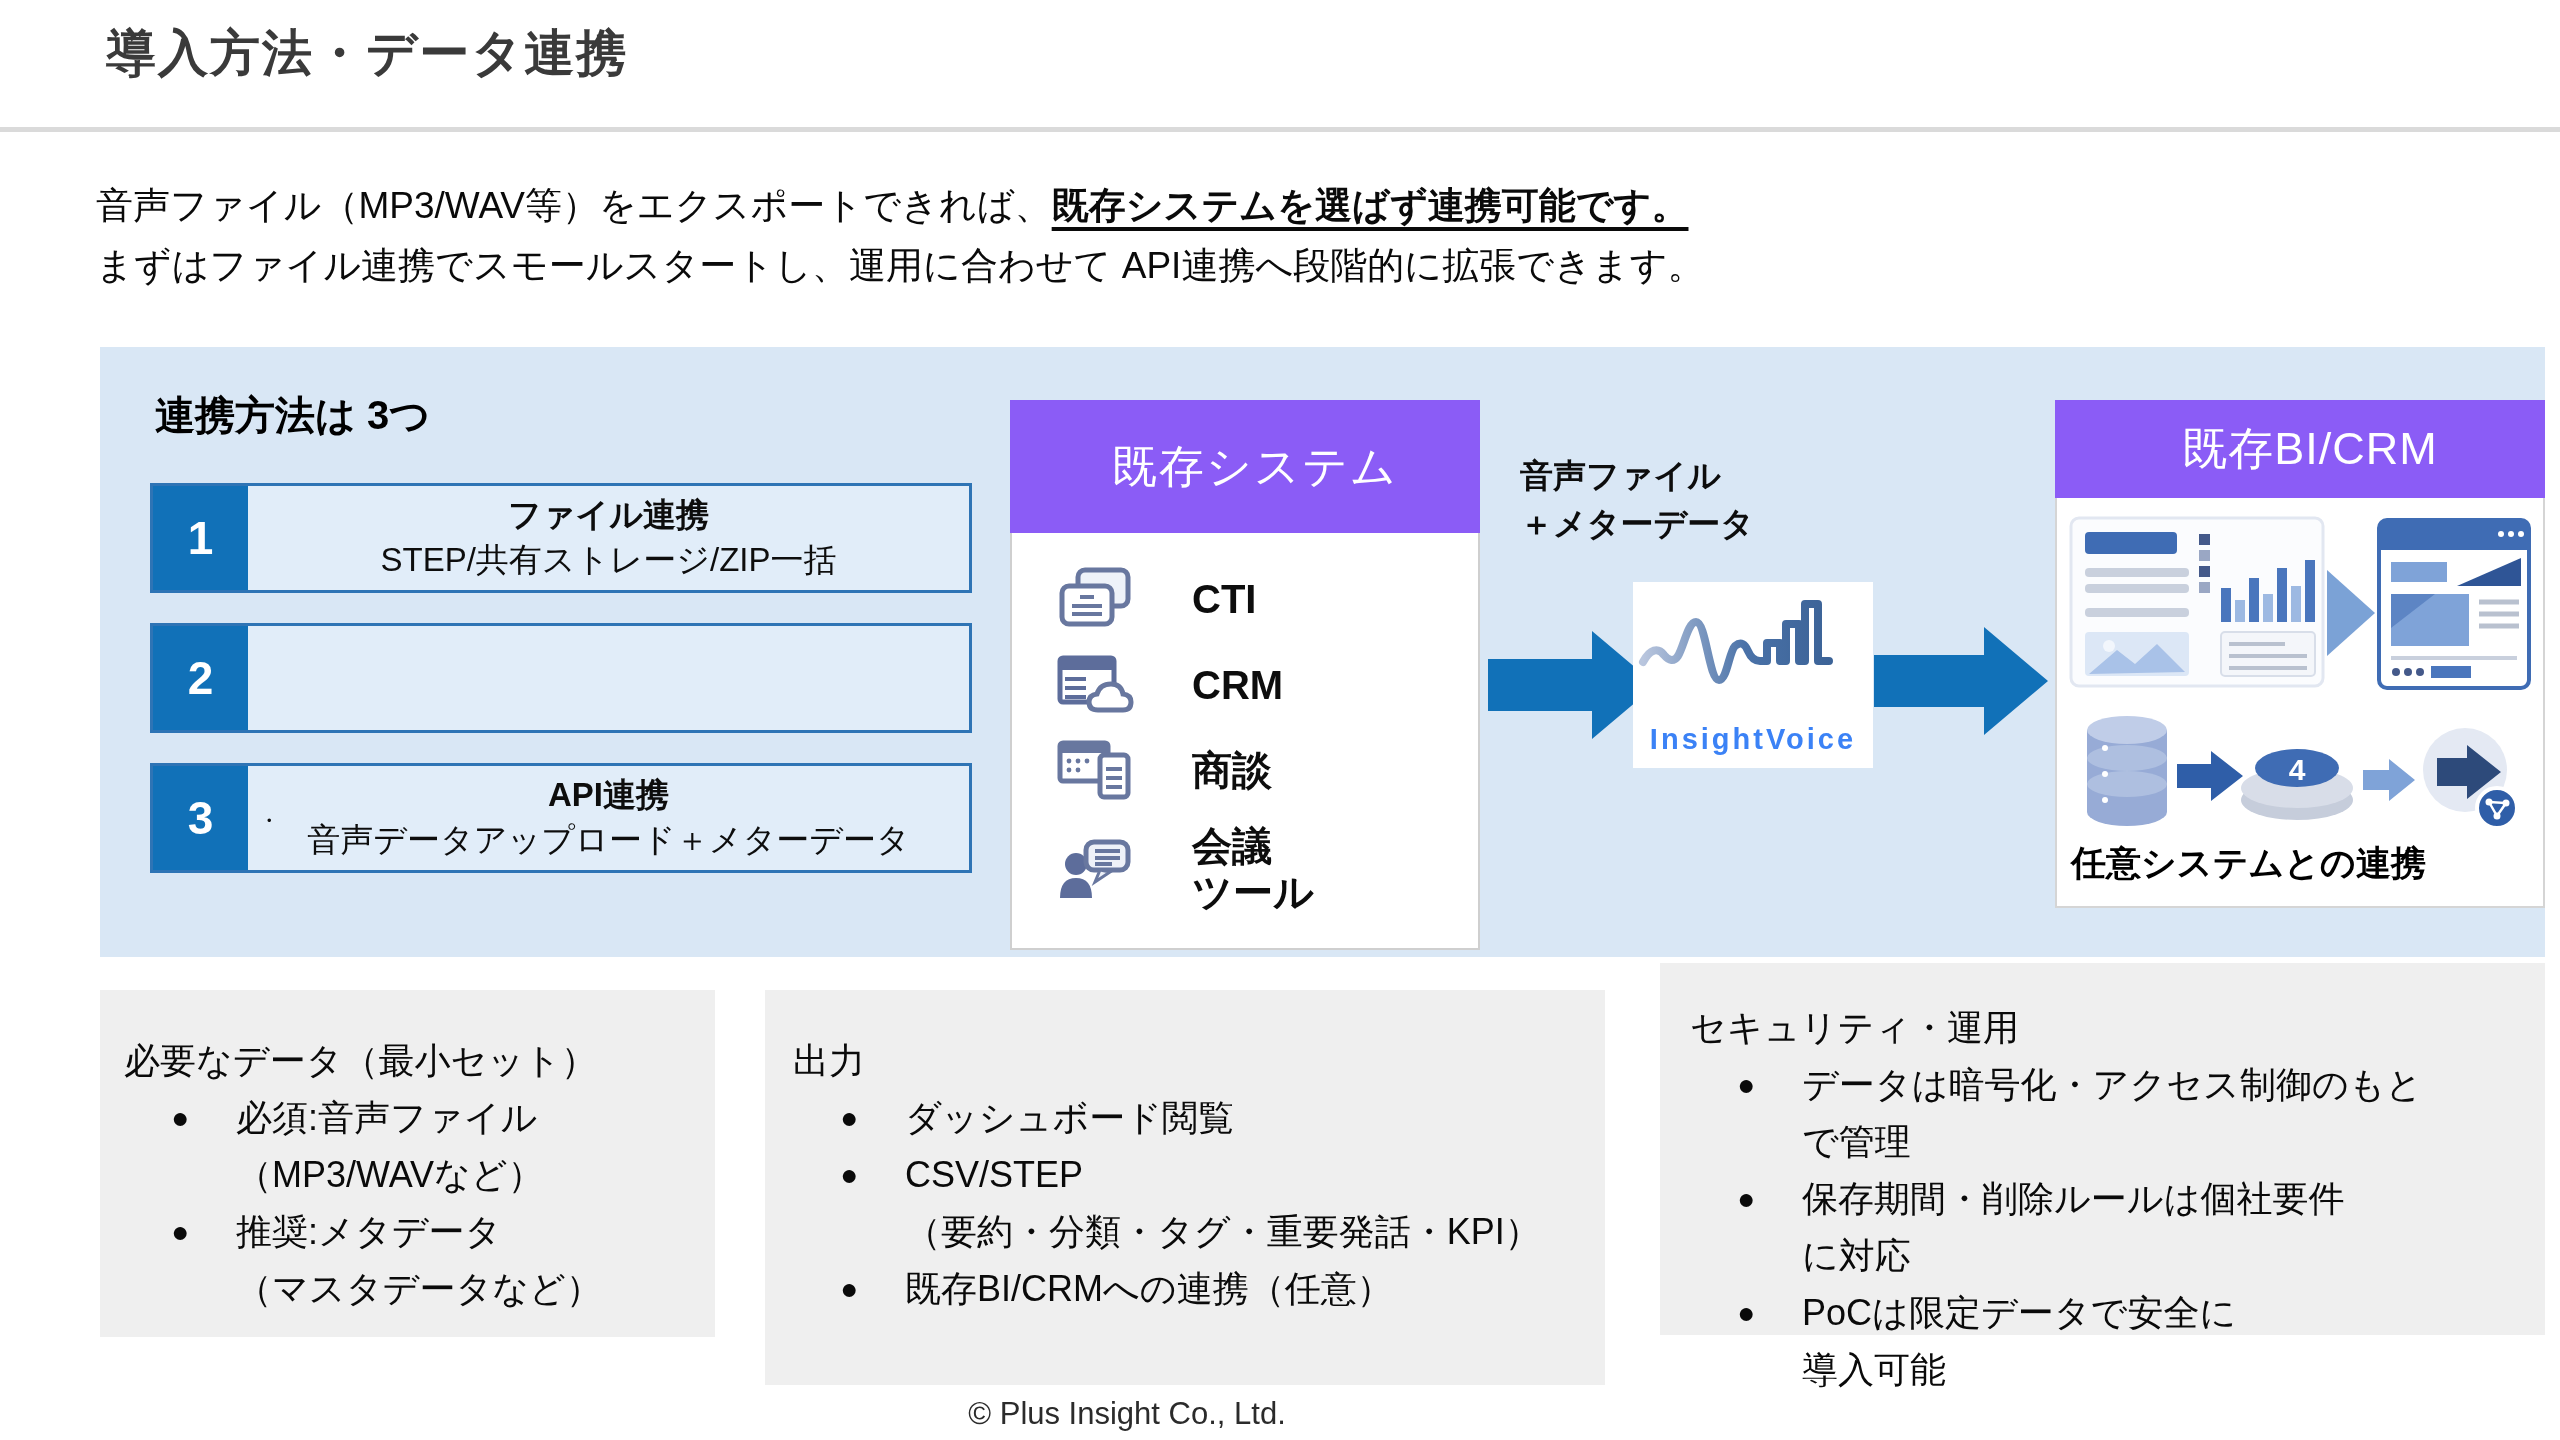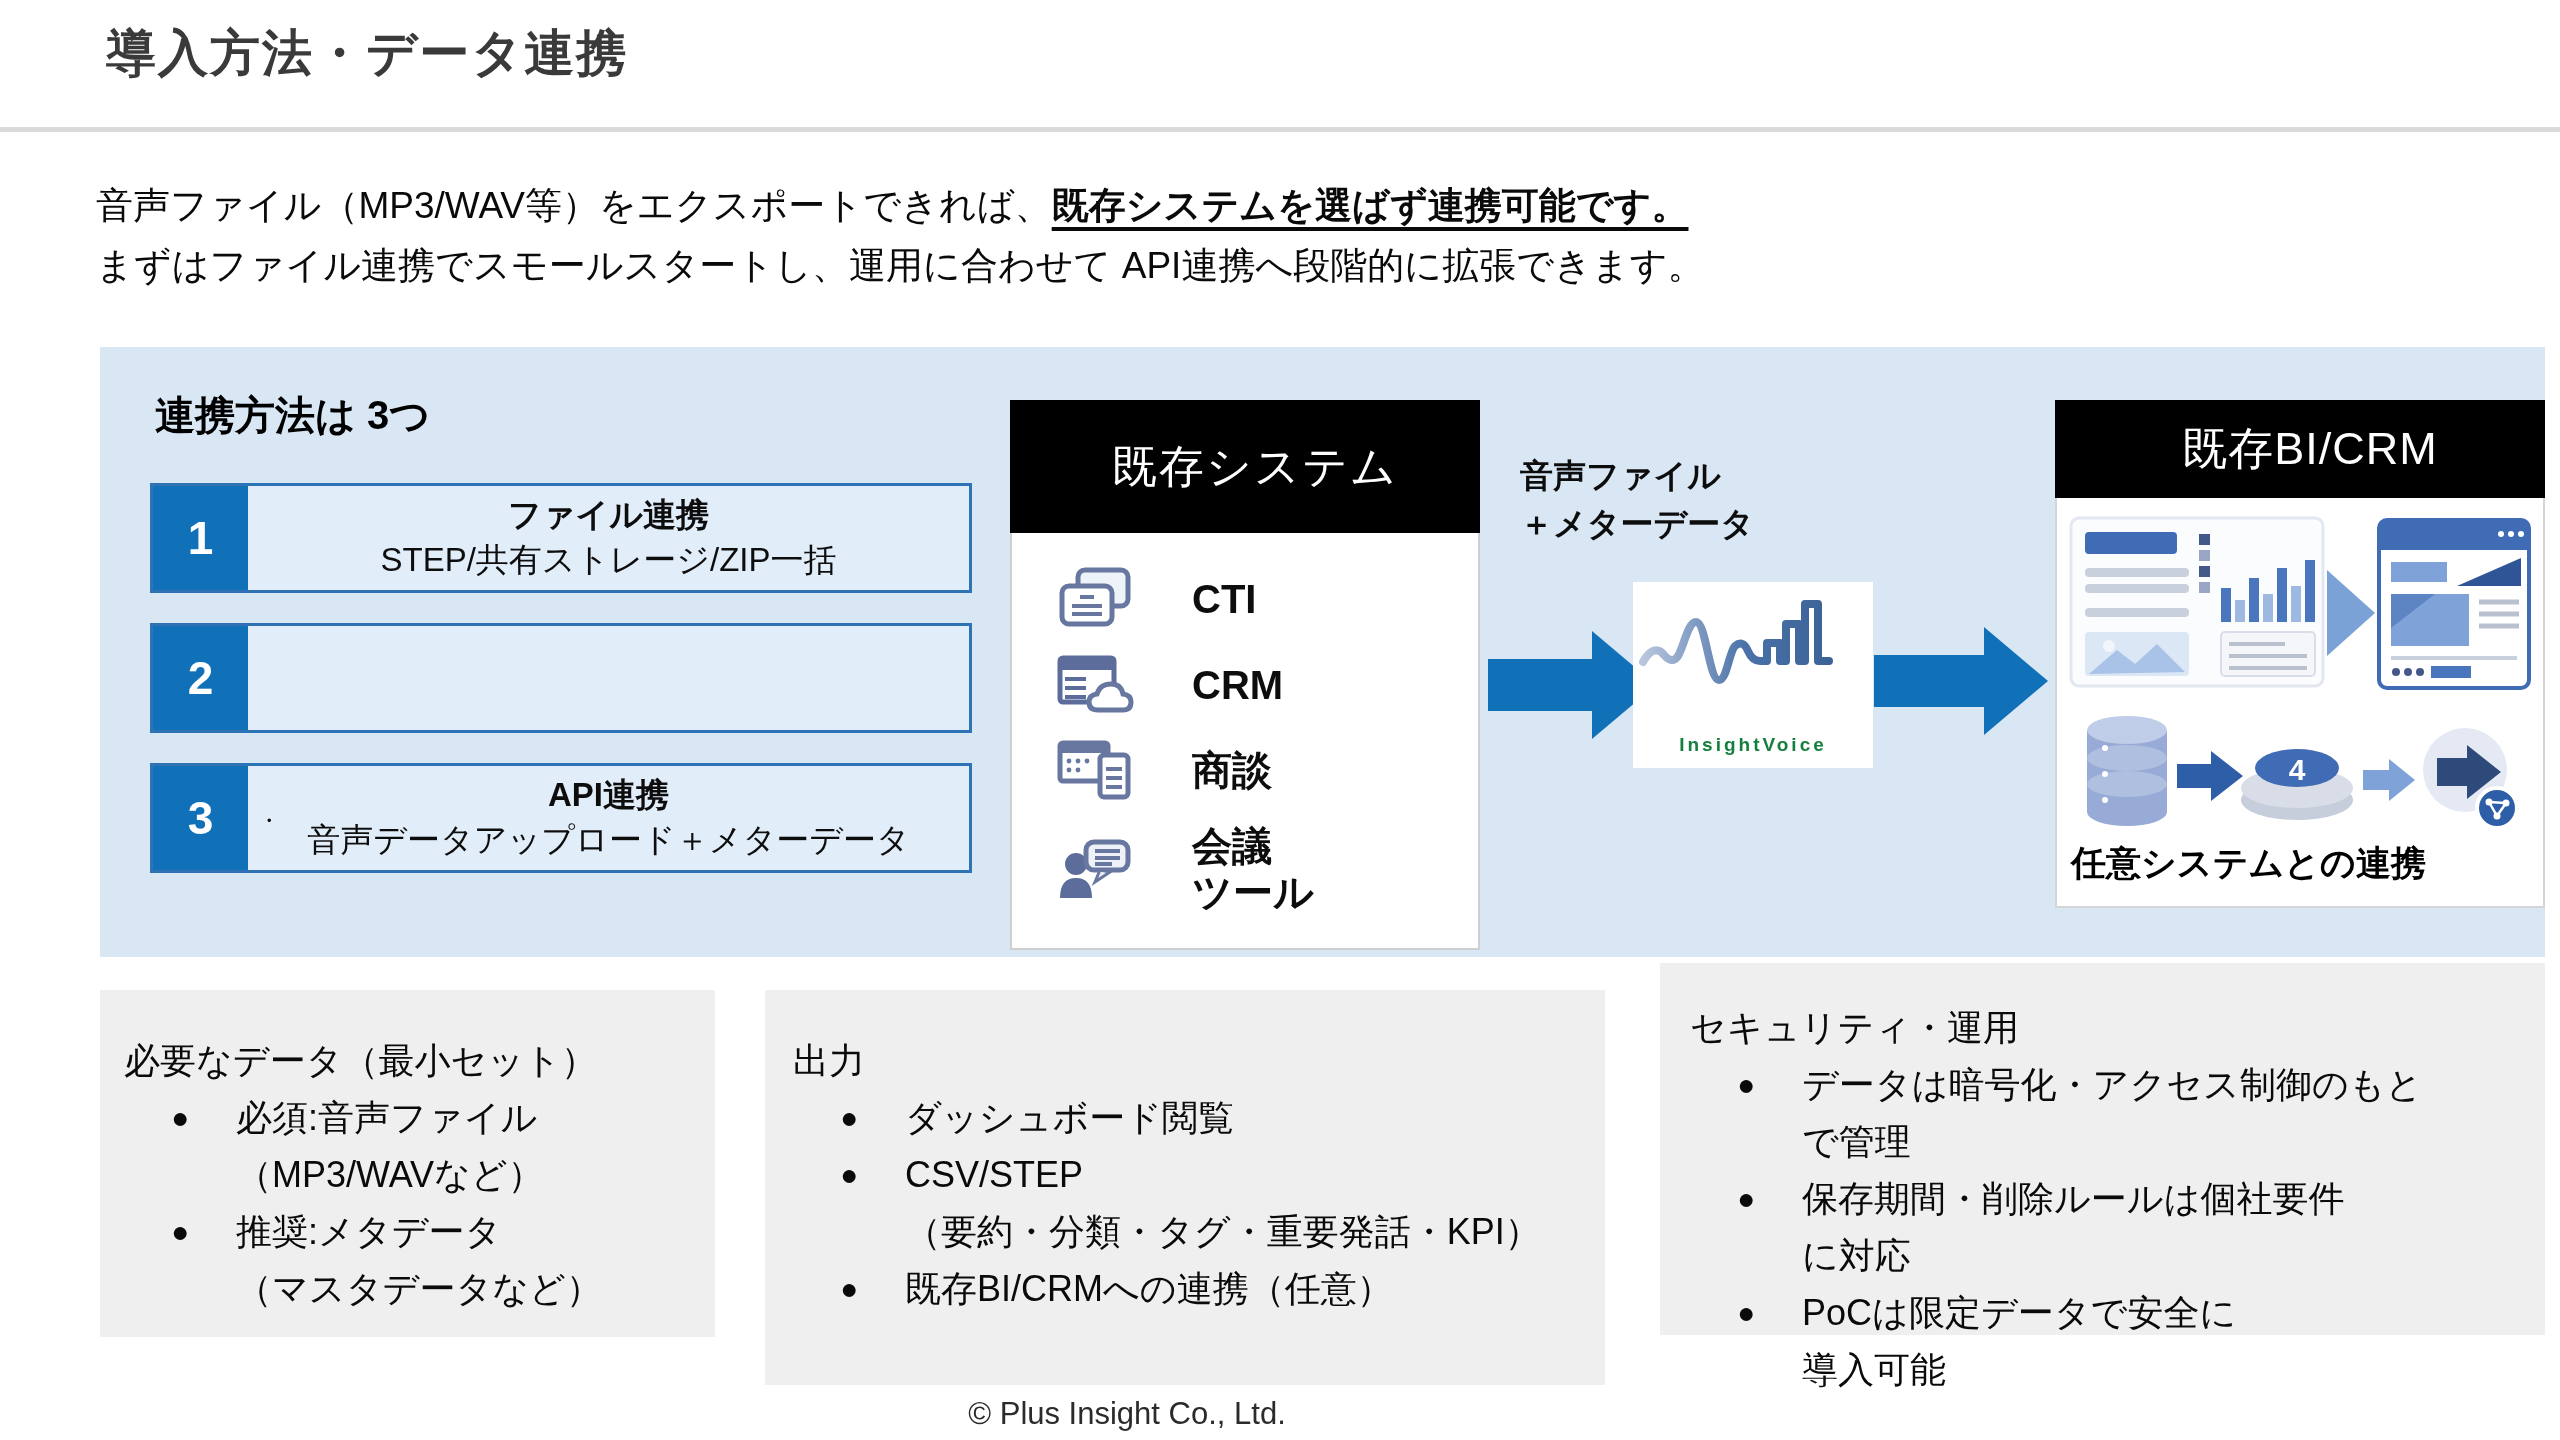--- a/index.html
+++ b/index.html
@@ -18,35 +18,35 @@
 
   .method{width:822px;height:110px;display:flex;border:3px solid #2e74b5;background:#e1edf9;box-sizing:border-box;}
   .m1{left:150px;top:483px;} .m2{left:150px;top:623px;} .m3{left:150px;top:763px;}
   .method-num{width:95px;background:#1171b8;color:#fff;font-size:46px;font-weight:700;
               display:flex;align-items:center;justify-content:center;flex:none;}
   .method-body{flex:1;display:flex;flex-direction:column;align-items:center;justify-content:center;position:relative;}
   .method-title{font-size:33px;font-weight:700;line-height:1.35;}
   .method-sub{font-size:33px;line-height:1.35;}
   .method-bullet{position:absolute;left:10px;bottom:34px;font-size:22px;}
 
-  .col-header{background:#000000;color:#fff;display:flex;align-items:center;justify-content:center;padding-left:20px;}
+  .col-header{background:#8b5cf6;color:#fff;display:flex;align-items:center;justify-content:center;padding-left:20px;}
   .src-col{left:1010px;top:400px;width:470px;}
   .src-header{height:133px;font-size:45px;letter-spacing:2px;}
   .src-body{background:#fff;border:2px solid #cfcfcf;border-top:none;height:417px;box-sizing:border-box;
             display:flex;flex-direction:column;justify-content:space-evenly;padding:14px 0 14px 44px;}
   .src-row{display:flex;align-items:center;gap:58px;}
   .src-icon{width:78px;height:66px;flex:none;}
   .src-label{font-size:40px;font-weight:700;white-space:pre-line;line-height:1.15;}
 
   .flow-label{left:1520px;top:452px;font-size:33px;font-weight:700;white-space:pre-line;line-height:1.45;}
 
   .logo-card{left:1633px;top:582px;width:240px;height:186px;background:#fff;display:flex;flex-direction:column;
              align-items:center;justify-content:flex-end;padding-bottom:12px;box-sizing:border-box;}
   .logo-wave{position:absolute;top:14px;left:4px;}
-  .logo-text{font-size:19px;font-weight:700;letter-spacing:3px;color:#15803d;}
+  .logo-text{font-size:29px;font-weight:700;letter-spacing:3px;color:#3b82f6;}
 
   .bi-col{left:2055px;top:400px;width:490px;}
   .bi-header{height:98px;font-size:45px;letter-spacing:1px;}
   .bi-body{background:#fff;border:2px solid #d5d5d5;border-top:none;height:410px;box-sizing:border-box;
            padding:14px 8px 0 8px;}
   .bi-caption{font-size:35px;font-weight:700;margin-top:6px;padding-left:6px;color:#000;}
 
   .gray-card{background:#efefef;box-sizing:border-box;font-size:36px;line-height:57px;color:#0a0a0a;}
   .card-left{left:100px;top:990px;width:615px;height:347px;padding:42px 8px 0 24px;}
   .card-mid{left:765px;top:990px;width:840px;height:395px;padding:42px 8px 0 28px;}

